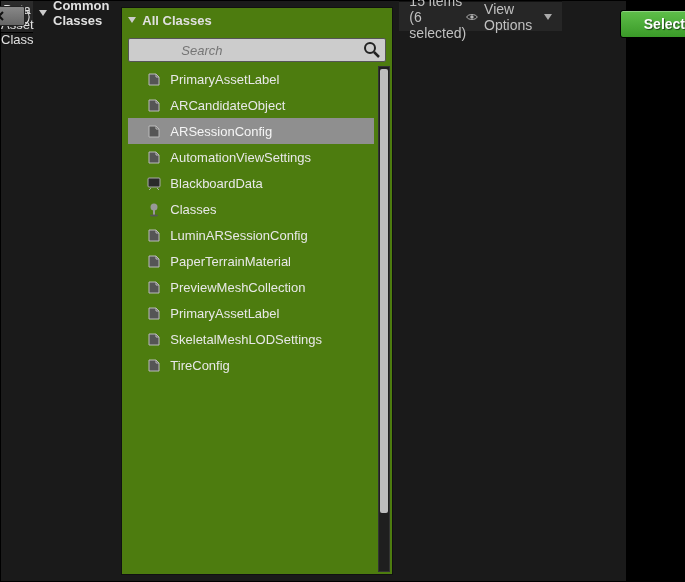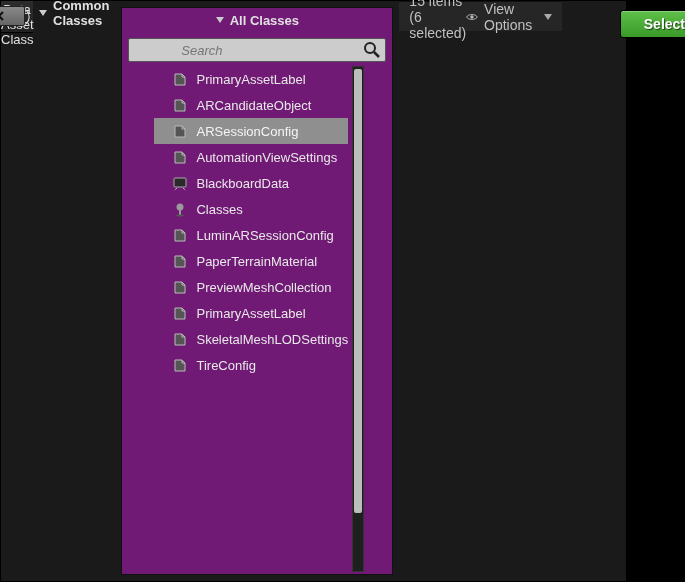--- a/index.html
+++ b/index.html
@@ -7,21 +7,21 @@
   .window { width: 627px; height: 582px; background: #1a1a1a; border: 1px solid #000; display: flex; flex-direction: row; }
   .titlebar { height: 32px; background: linear-gradient(#2c2c2c,#222); display: flex; align-items: center; position: relative; border-bottom: 1px solid #000; }
   .ue-logo { width: 26px; height: 26px; margin-left: 6px; display:flex; align-items:center; justify-content:center; }
   .ue-logo svg { width:22px; height:22px; }
   .title-text { position:absolute; left:0; right:0; text-align:center; font-size:13px; color:#e0e0e0; pointer-events:none; }
   .close-btn { position:absolute; right:8px; top:5px; width:52px; height:20px; background:linear-gradient(#888,#666); border:1px solid #222; border-radius:2px; display:flex; align-items:center; justify-content:center; cursor:pointer; }
   .close-btn svg { width:12px; height:12px; }
   .section-header { height:24px; display:flex; align-items:center; padding:0 6px; font-size:13px; font-weight:bold; color:#e0e0e0; background:#383838; }
   .section-header.dark { background:transparent; }
   .disclosure { width:0; height:0; border-left:4px solid transparent; border-right:4px solid transparent; border-top:6px solid #ccc; margin-right:6px; }
-  .inner-panel { margin:6px; background:#701a75; border:1px solid #111; flex:1; display:flex; flex-direction:column; min-height:0;align-items:center; }
+  .inner-panel { margin:6px; background:#4d7c0f; border:1px solid #111; flex:1; display:flex; flex-direction:column; min-height:0; }
   .search-wrap { padding:6px 6px 4px 6px; }
   .search-box { width:100%; height:24px; background:#ccc; border:1px solid #555; border-radius:2px; display:flex; align-items:center; padding:0 4px; }
   .search-input { flex:1; background:transparent; border:none; outline:none; font-size:13px; color:#555; font-style:italic; padding:0 4px;margin-left:44px; }
   .search-icon { width:18px; height:18px; }
   .list-area { flex:1; display:flex; min-height:0; padding:0 2px 2px 6px; }
   .class-list { flex:1; overflow:hidden; }
   .class-row { height:26px; display:flex; align-items:center; padding-left:18px; font-size:13px; color:#e8e8e8; cursor:pointer; }
   .class-row.selected { background:#8f8f8f; color:#f5f5f5; }
   .class-icon { width:16px; height:16px; margin-right:8px; flex-shrink:0; }
   .scrollbar { width:12px; background:#1f1f1f; margin-left:4px; position:relative; border:1px solid #333; }

